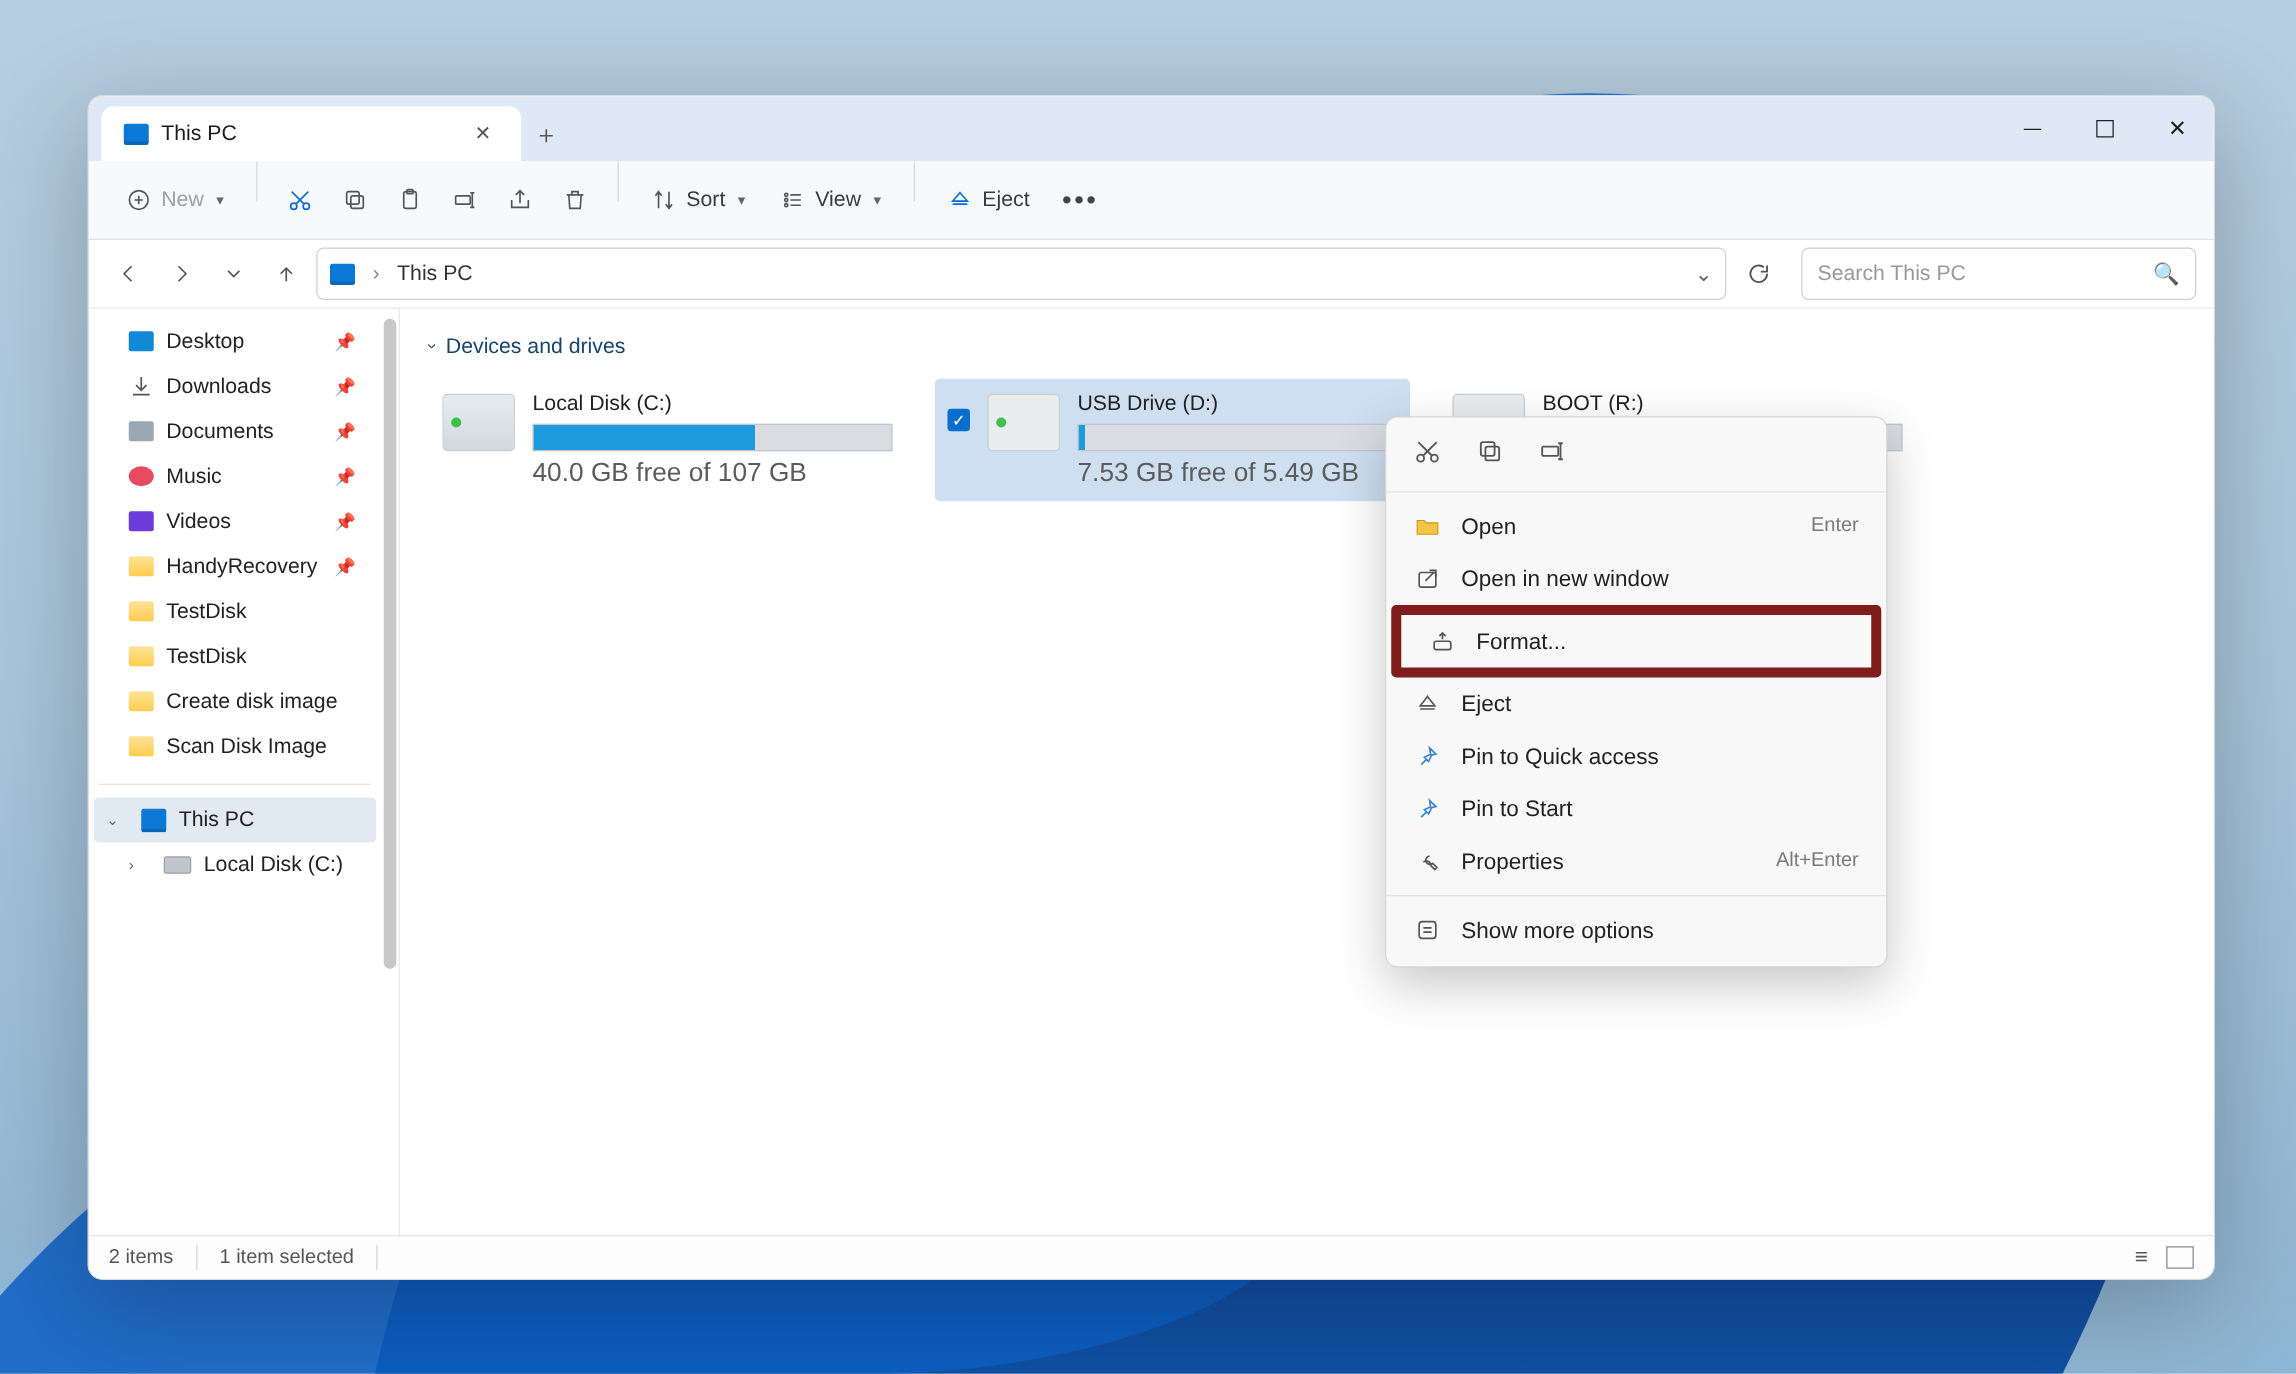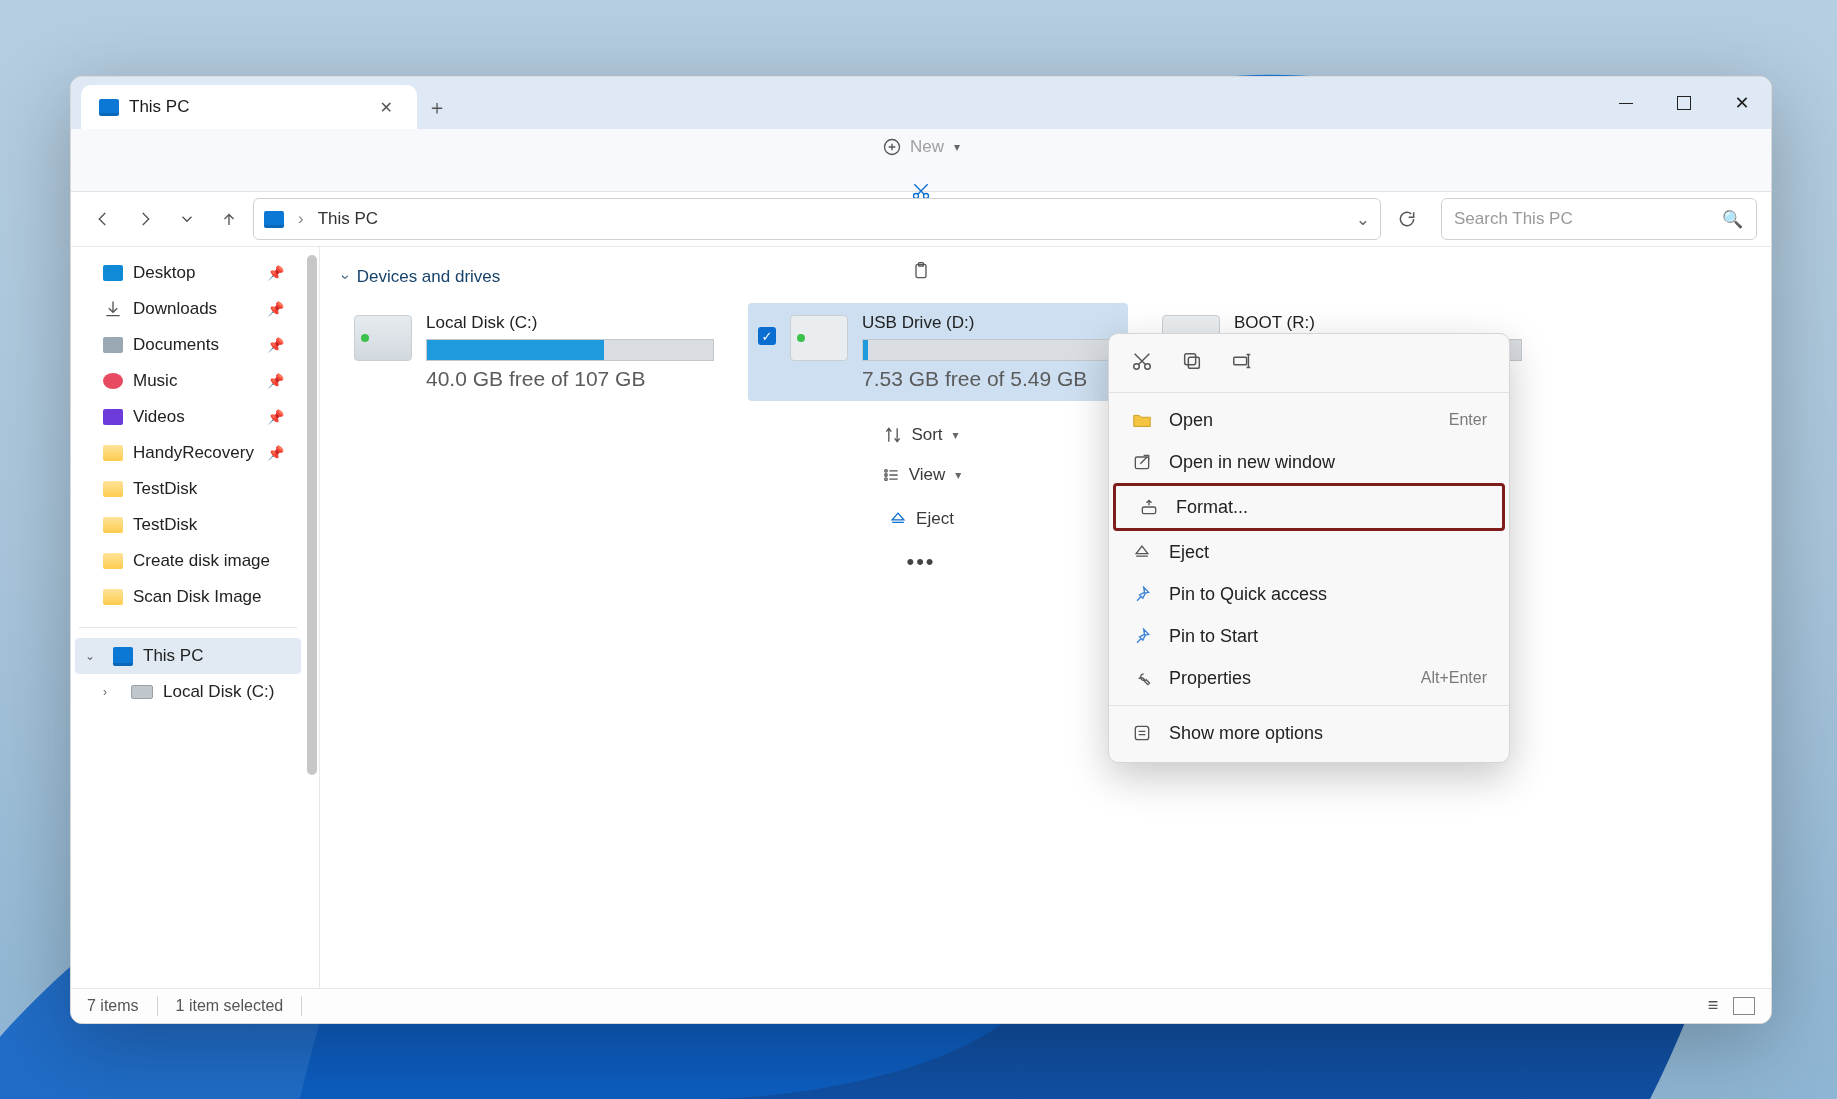--- a/index.html
+++ b/index.html
@@ -32,21 +32,21 @@
   .win-controls{margin-left:auto;display:flex;height:52px;align-items:center}
   .win-btn{width:58px;height:52px;display:flex;align-items:center;justify-content:center;font-size:14px;color:#222;cursor:pointer}
   .win-btn.min::before{content:'';display:block;width:14px;border-top:1.5px solid #222}
   .win-btn.max::before{content:'';display:block;width:12px;height:12px;border:1.5px solid #222}
   .win-btn.close{font-size:18px}
   .win-btn.close::before{content:'✕'}
 
   
   .toolbar{
     height:62px;background:#f7f9fd;border-bottom:1px solid #e3e3e3;
-    display:flex;align-items:center;padding:0 18px;gap:4px;flex-direction:column;
+    display:flex;padding:0 18px;gap:4px;
   }
   .tb-btn{
     display:flex;align-items:center;gap:8px;padding:8px 12px;border-radius:6px;
     color:#3a3a3a;cursor:pointer;font-size:17px;
   }
   .tb-btn.icon-only{padding:8px 10px}
   .tb-sep{width:1px;height:32px;background:#d8d8d8;margin:0 10px}
   .chev{font-size:12px;color:#666;margin-left:2px}
   .tb-btn.disabled{color:#a0a0a0}
   .icon{display:inline-flex;width:20px;height:20px;align-items:center;justify-content:center}
@@ -123,21 +123,21 @@
   }
   .ctx-row{
     display:flex;align-items:center;gap:16px;padding:10px 22px;font-size:18px;color:#222;cursor:pointer;
   }
   .ctx-row .cico{width:22px;height:22px;display:flex;align-items:center;justify-content:center;color:#555}
   .ctx-row .hint{margin-left:auto;color:#7a7a7a;font-size:16px}
   .ctx-sep{height:1px;background:#e2e2e2;margin:6px 0}
   .ctx-toprow{display:flex;gap:28px;padding:8px 22px 10px}
   .ctx-toprow .cico{color:#555}
   .ctx-highlight{
-    border:3px solid #7f1d1d;border-radius:4px;margin:0 4px;
+    border:8px solid #7f1d1d;border-radius:4px;margin:0 4px;
   }
 
   
   .status{
     height:34px;border-top:1px solid #e6e6e6;display:flex;align-items:center;
     padding:0 16px;font-size:16px;color:#555;gap:18px;background:#fdfdfd;
   }
   .status .ssep{width:1px;height:20px;background:#d4d4d4}
   .status .modes{margin-left:auto;display:flex;gap:10px;color:#555}
   .status .modes span{width:20px;height:16px;display:inline-flex;align-items:center;justify-content:center;border:1px solid #888}
@@ -511,21 +511,21 @@
                 <path d="M8 10h8M8 14h8"></path>
               </svg>
             </span>
           <span>Show more options</span>
         </div>
       </div>
     </div>
   </div>
 
   <div class="status">
-    <span>7 items</span>
+    <span>2 items</span>
     <span class="ssep"></span>
     <span>1 item selected</span>
     <span class="ssep"></span>
     <div class="modes">
       <span></span>
       <span></span>
     </div>
   </div>
 
 </div>

